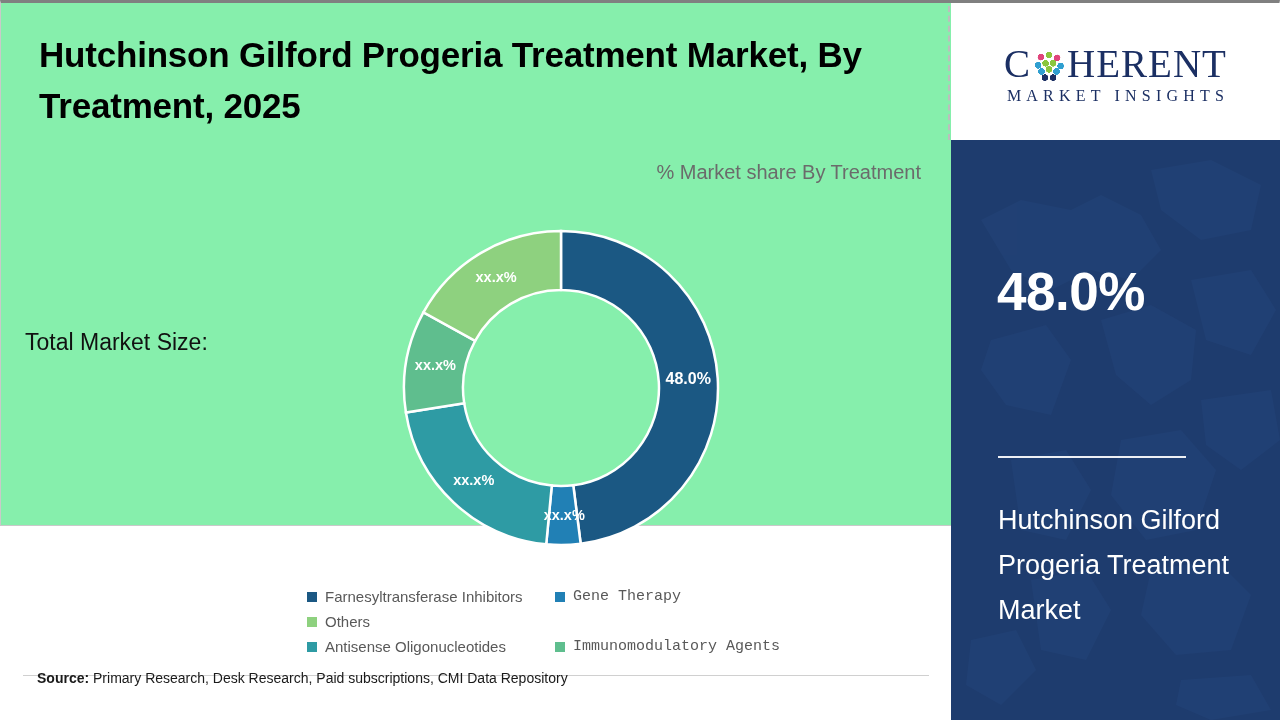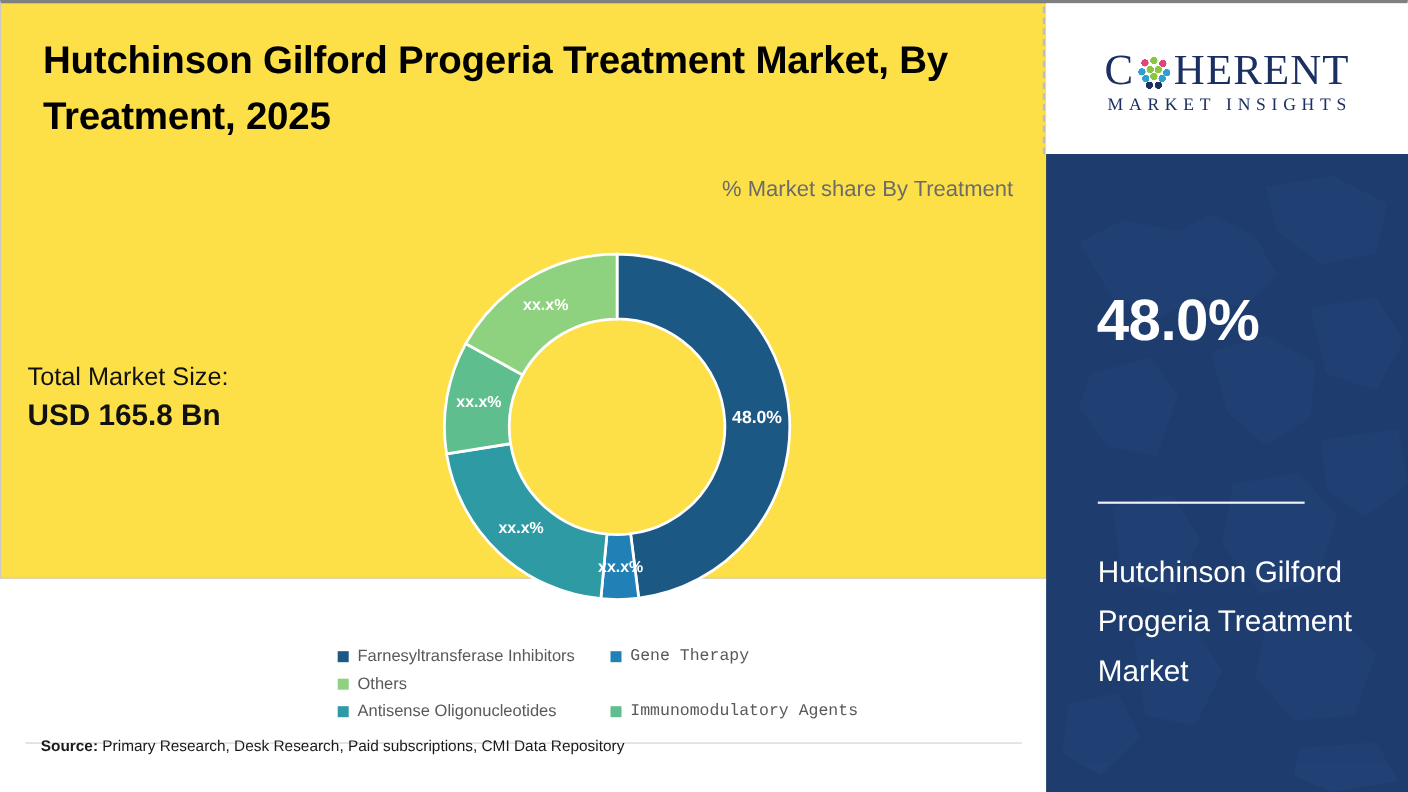--- a/index.html
+++ b/index.html
@@ -9,21 +9,21 @@
     font-family:"Liberation Sans","DejaVu Sans",sans-serif;
     -webkit-font-smoothing:antialiased;
   }
   .page{
     position:relative;width:1280px;height:526px;
     box-sizing:border-box;
     border-top:3px solid #808080;
     border-left:1px solid #c9c9c9;
     border-right:1px solid #c9c9c9;
     border-bottom:1px solid #c9c9c9;
-    background:#fde047;
+    background:#86efac;
   }
 
   
   .main{
     position:absolute;left:0;top:0;width:948px;height:717px;
   }
   .title{
     position:absolute;left:38px;top:26px;width:880px;
     font-size:35px;line-height:51px;font-weight:bold;color:#000000;
     letter-spacing:-0.2px;
@@ -157,21 +157,20 @@
 <div class="page">
 
   <div class="main">
 
     <div class="title">Hutchinson Gilford Progeria Treatment Market, By Treatment, 2025</div>
 
     <div class="chart-subtitle">% Market share By Treatment</div>
 
     <div class="total-block">
       <div class="total-label">Total Market Size:</div>
-      <div class="total-value">USD 165.8 Bn</div>
     </div>
 
     <div class="donut-wrap">
       <svg id="donut-svg" width="320" height="326" viewBox="0 0 320 326">
           <path d="M 160 6 A 157 157 0 0 1 179.67731766959582 318.762008106373 L 172.28265688930185 260.22724072881886 A 98 98 0 0 0 160 65 Z" fill="#1b5883" stroke="#ffffff" stroke-width="2.5"></path>
           <path d="M 179.67731766959582 318.762008106373 A 157 157 0 0 1 145.22499480899336 319.3032284426836 L 150.77738529478566 260.56507253110186 A 98 98 0 0 0 172.28265688930185 260.22724072881886 Z" fill="#2180b5" stroke="#ffffff" stroke-width="2.5"></path>
           <path d="M 145.22499480899336 319.3032284426836 A 157 157 0 0 1 4.932930526563382 187.56021101131626 L 63.206542621676505 178.33057757394263 A 98 98 0 0 0 150.77738529478566 260.56507253110186 Z" fill="#2e9ba4" stroke="#ffffff" stroke-width="2.5"></path>
           <path d="M 4.932930526563382 187.56021101131626 A 157 157 0 0 1 22.419851233113434 87.36467316603068 L 74.12194535570138 115.78813993803189 A 98 98 0 0 0 63.206542621676505 178.33057757394263 Z" fill="#5fbe8e" stroke="#ffffff" stroke-width="2.5"></path>
           <path d="M 22.419851233113434 87.36467316603068 A 157 157 0 0 1 159.99999999999997 6 L 159.99999999999997 65 A 98 98 0 0 0 74.12194535570138 115.78813993803189 Z" fill="#8ed17f" stroke="#ffffff" stroke-width="2.5"></path>
           <text x="287.2484078746046" y="154.99420876001253" class="slice-label big" text-anchor="middle" dominant-baseline="middle">48.0%</text>

